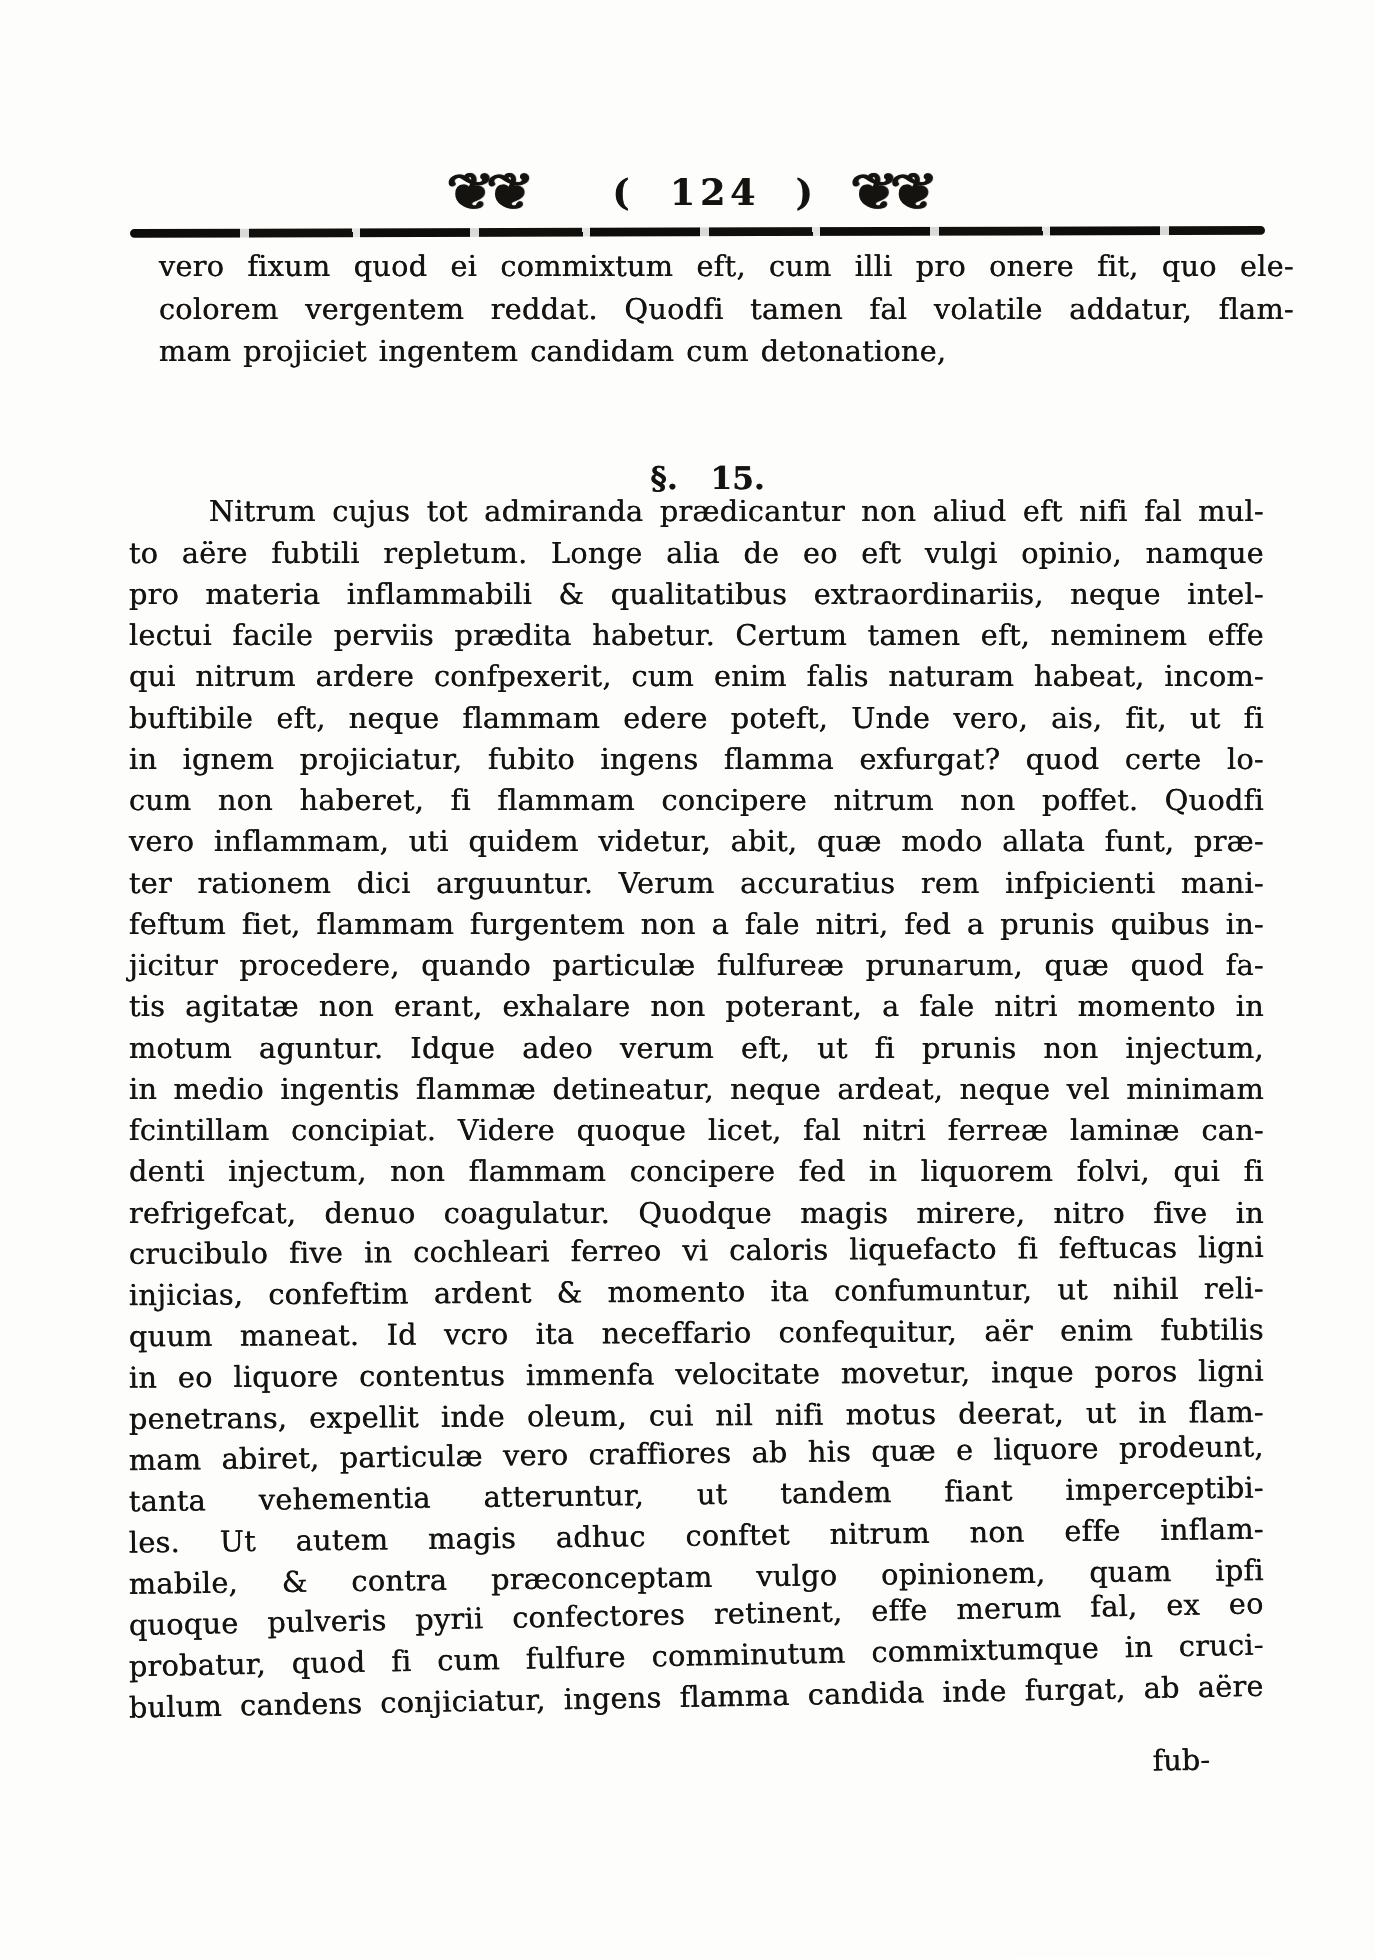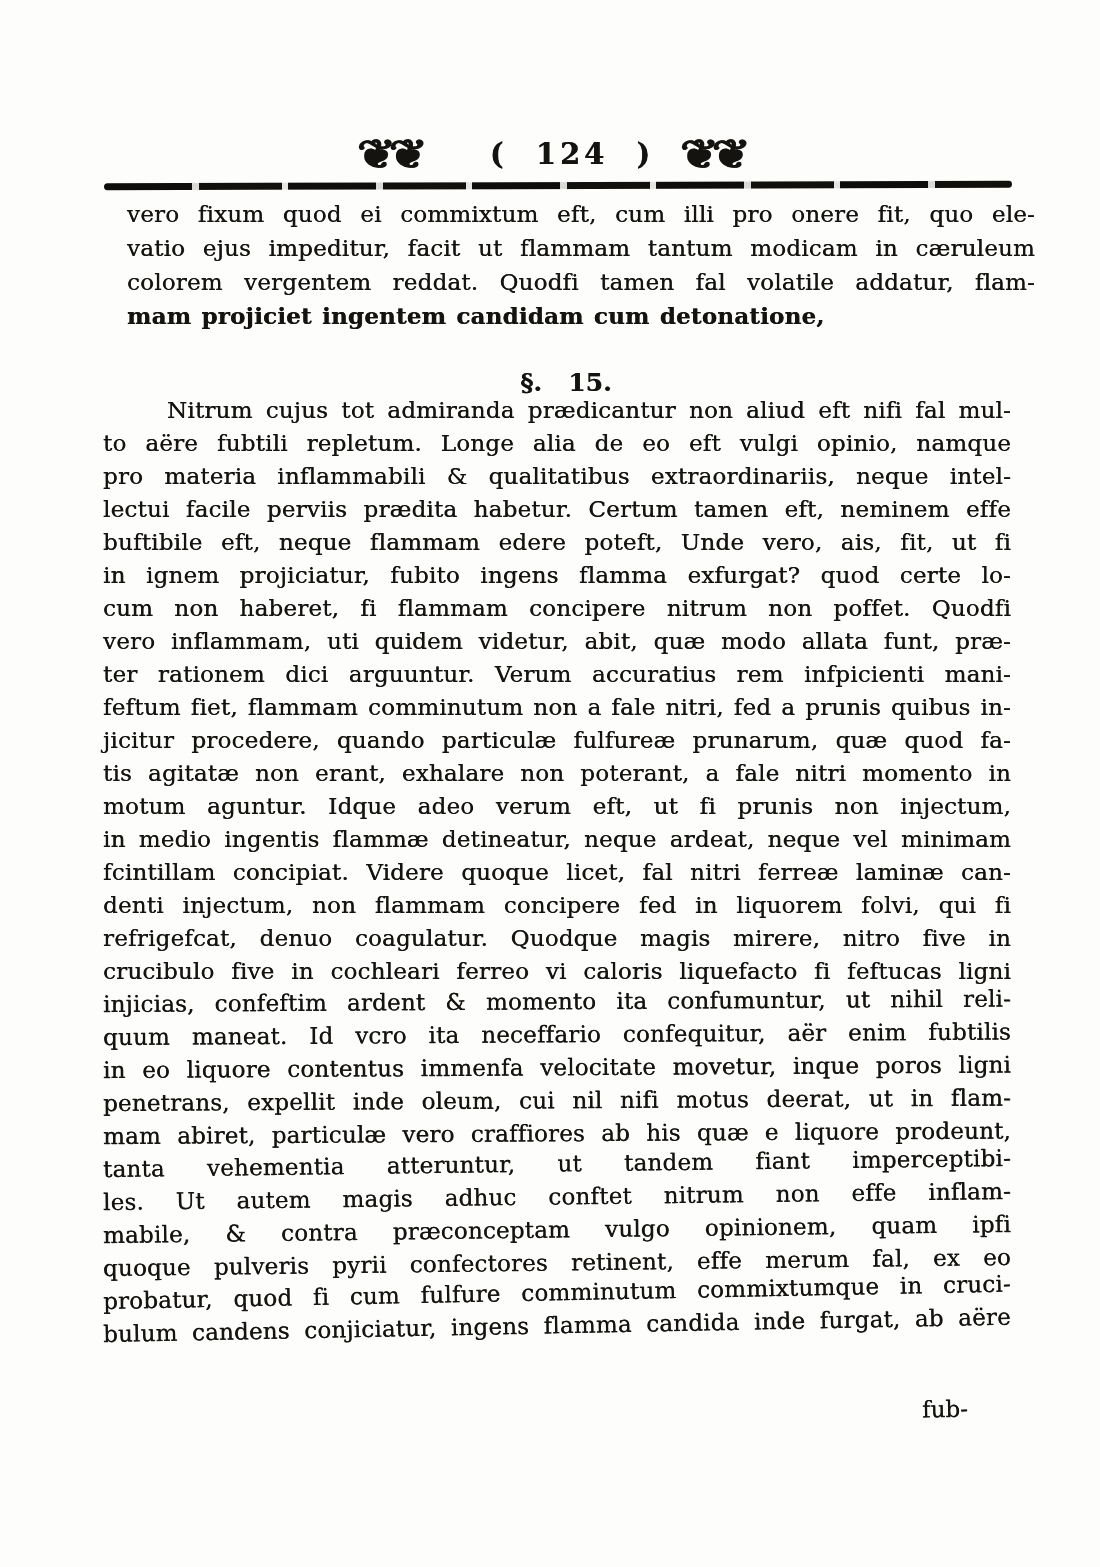--- a/index.html
+++ b/index.html
@@ -68,21 +68,20 @@
     line-height: 33px;
     text-align: justify;
     text-align-last: justify;
     white-space: nowrap;
   }
   .para1 { top: 197px; margin-left: 24px; }
   .para1 .line { height: 34px; line-height: 34px; }
   .para .line.lastline {
     text-align: center;
     text-align-last: left;
-    font-weight: bold;
   }
   .para2 { top: 394px; }
   .para2 .line.indent { text-indent: 64px; }
   
   .para2 .line { transform-origin: 0 50%; }
   .para2 .line:nth-child(n+19) { transform: rotate(-0.35deg); }
   .para2 .line:nth-child(n+24) { transform: rotate(-0.7deg); }
   .para2 .line:nth-child(n+28) { transform: rotate(-1.1deg); }
   .heading {
     position: absolute;
@@ -113,38 +112,38 @@
   <div class="header">
     <span class="fleuron">❦❦</span>
     <span class="pageno">(  124  )</span>
     <span class="fleuron">❦❦</span>
   </div>
 
   <div class="rule"></div>
 
   <section class="para para1">
     <div class="line">vero fixum quod ei commixtum eft, cum illi pro onere fit, quo ele-</div>
-    <div class="line">vatio ejus impeditur, facit ut flammam tantum modicam in cæruleum</div>
     <div class="line">colorem vergentem reddat.  Quodfi tamen fal volatile addatur, flam-</div>
     <div class="line lastline">mam projiciet ingentem candidam cum detonatione,</div>
   </section>
 
   <div class="heading">§.   15.</div>
 
   <section class="para para2">
     <div class="line indent">Nitrum cujus tot admiranda prædicantur non aliud eft nifi fal mul-</div>
     <div class="line">to aëre fubtili repletum.  Longe alia de eo eft vulgi opinio, namque</div>
     <div class="line">pro materia inflammabili &amp; qualitatibus extraordinariis, neque intel-</div>
     <div class="line">lectui facile perviis prædita habetur.  Certum tamen eft, neminem effe</div>
+    <div class="line">qui nitrum ardere confpexerit, cum enim falis naturam habeat, incom-</div>
     <div class="line">buftibile eft, neque flammam edere poteft,  Unde vero, ais, fit, ut fi</div>
     <div class="line">in ignem projiciatur, fubito ingens flamma exfurgat?  quod certe lo-</div>
     <div class="line">cum non haberet, fi flammam concipere nitrum non poffet.  Quodfi</div>
     <div class="line">vero inflammam, uti quidem videtur, abit, quæ modo allata funt, præ-</div>
     <div class="line">ter rationem dici arguuntur.  Verum accuratius rem infpicienti mani-</div>
-    <div class="line">feftum fiet, flammam comminutum non a fale nitri, fed a prunis quibus in-</div>
+    <div class="line">feftum fiet, flammam furgentem non a fale nitri, fed a prunis quibus in-</div>
     <div class="line">jicitur procedere, quando particulæ fulfureæ prunarum, quæ quod fa-</div>
     <div class="line">tis agitatæ non erant, exhalare non poterant, a fale nitri momento in</div>
     <div class="line">motum aguntur.  Idque adeo verum eft, ut fi prunis non injectum,</div>
     <div class="line">in medio ingentis flammæ detineatur, neque ardeat, neque vel minimam</div>
     <div class="line">fcintillam concipiat.  Videre quoque licet, fal nitri ferreæ laminæ can-</div>
     <div class="line">denti injectum, non flammam concipere fed in liquorem folvi, qui fi</div>
     <div class="line">refrigefcat, denuo coagulatur.  Quodque magis mirere, nitro five in</div>
     <div class="line">crucibulo five in cochleari ferreo vi caloris liquefacto fi feftucas ligni</div>
     <div class="line">injicias, confeftim ardent &amp; momento ita confumuntur, ut nihil reli-</div>
     <div class="line">quum maneat.  Id vcro ita neceffario confequitur, aër enim fubtilis</div>

